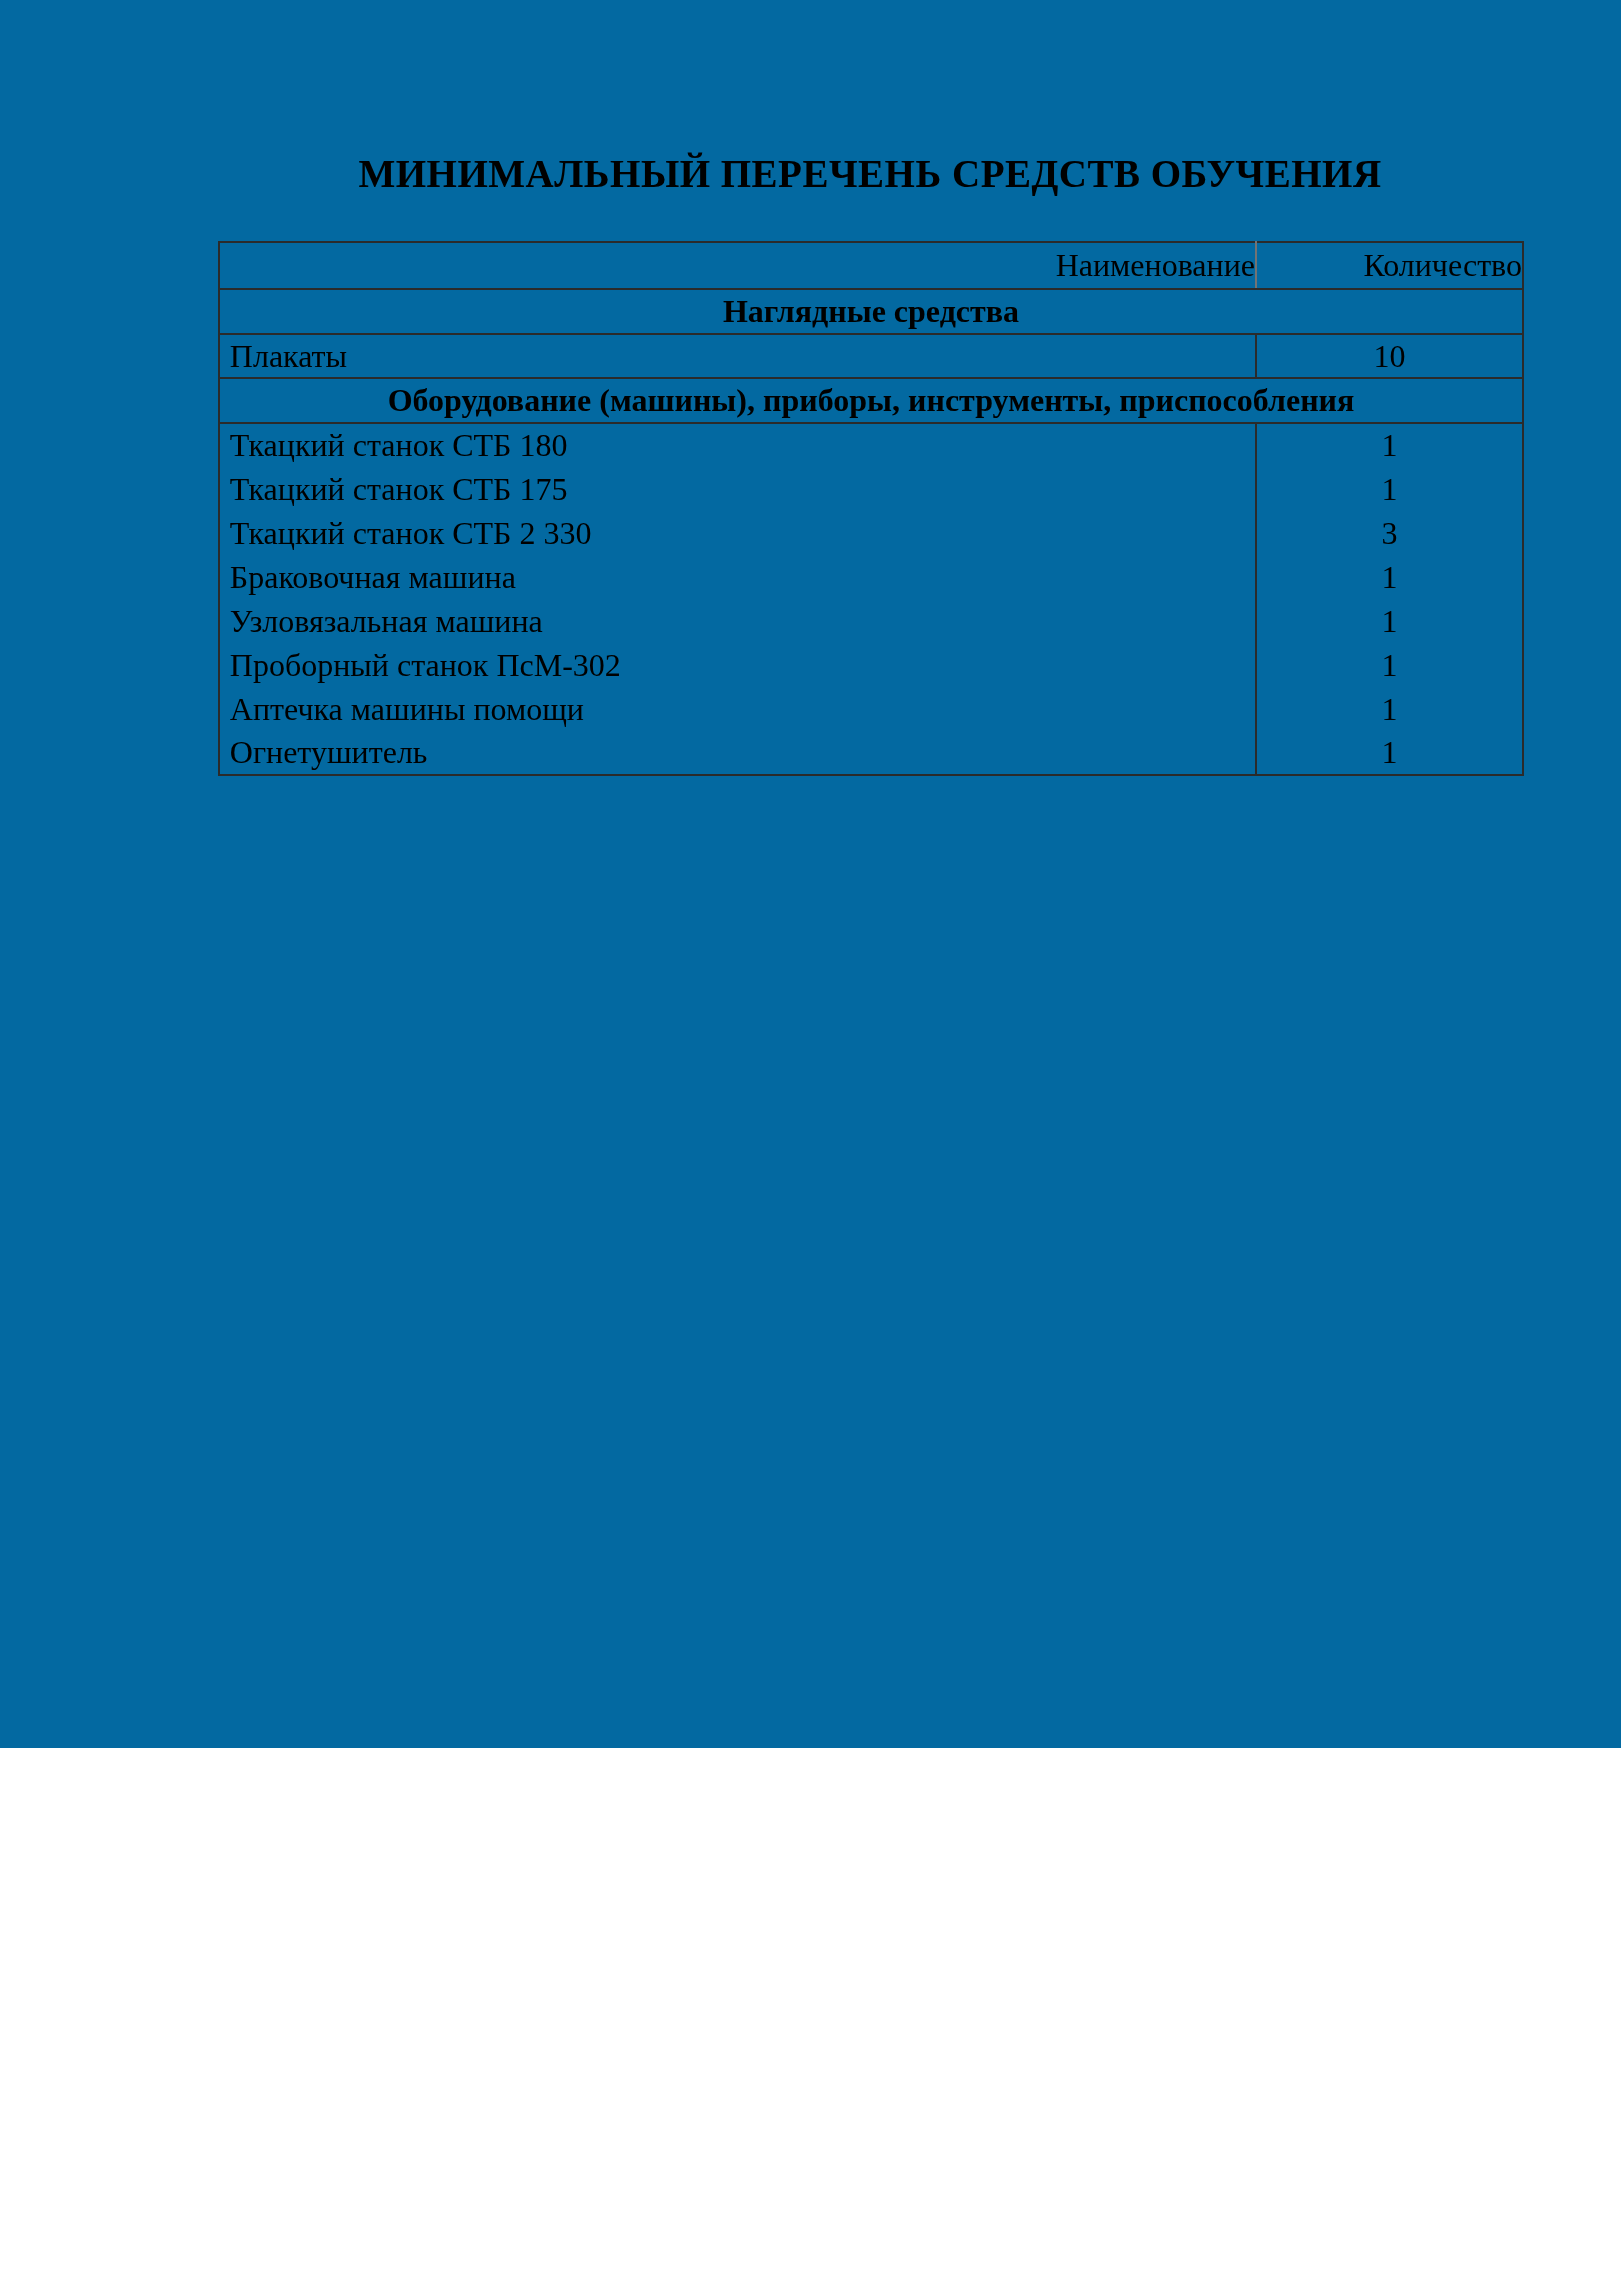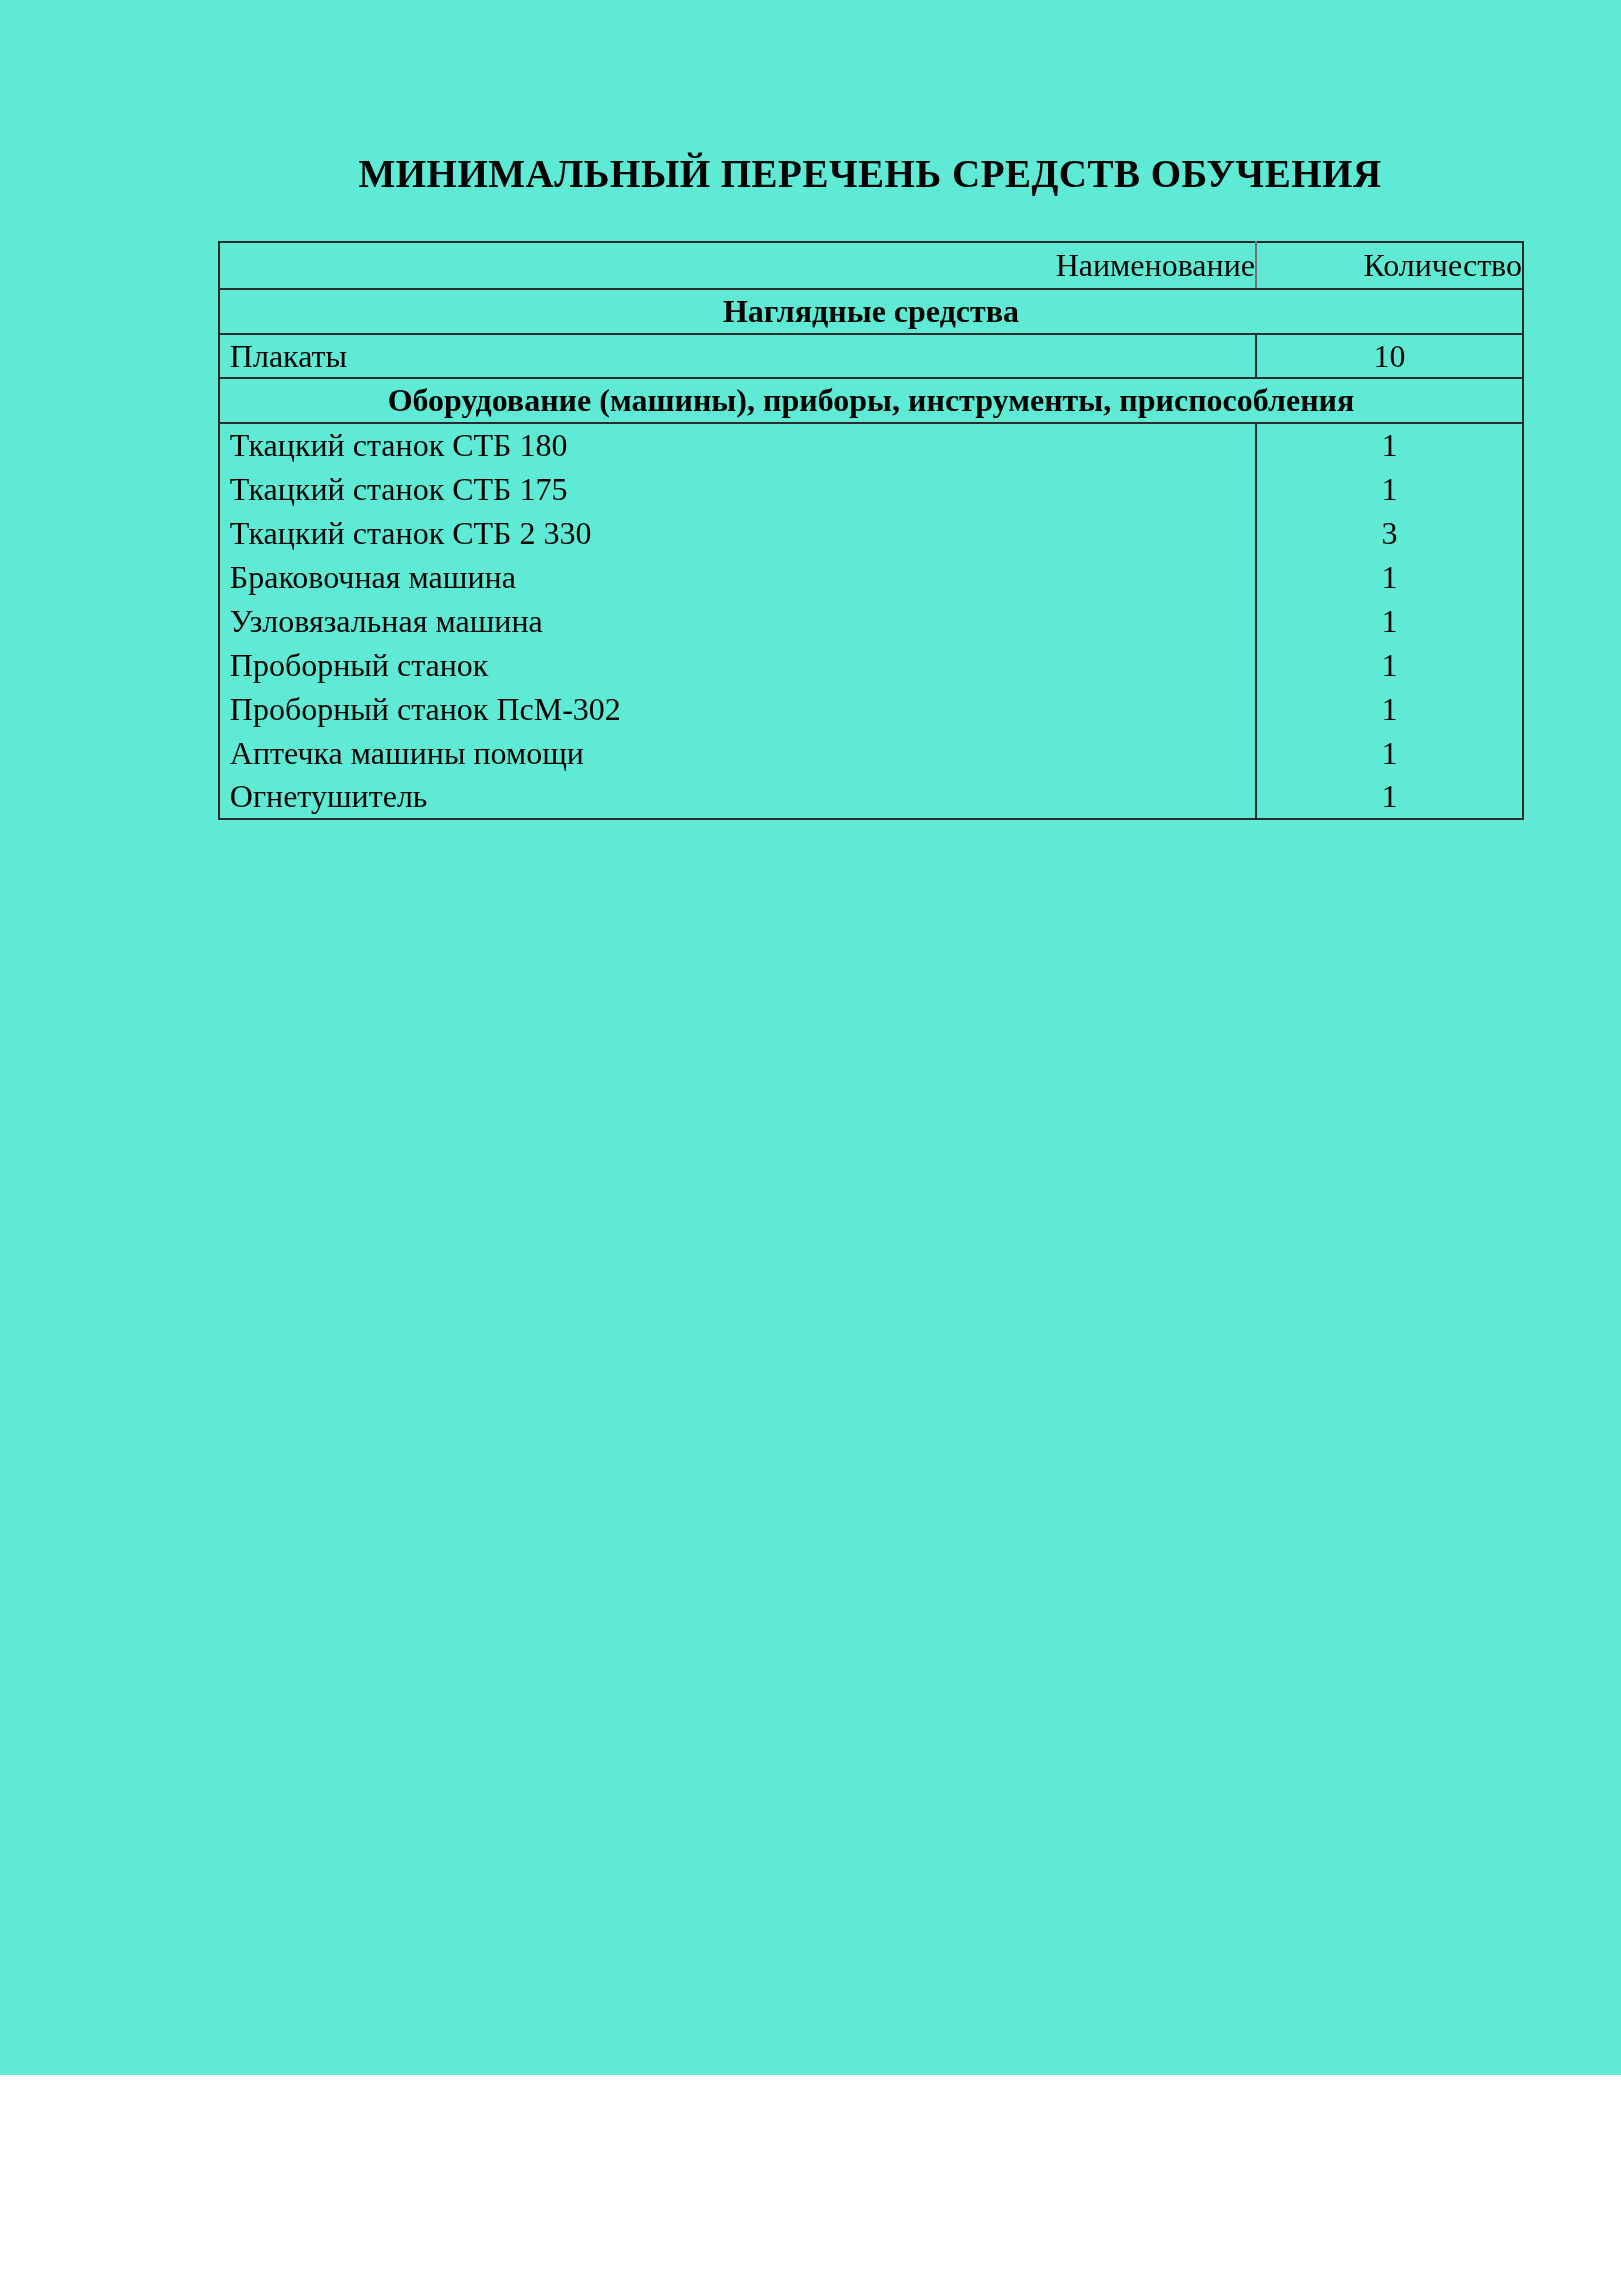--- a/index.html
+++ b/index.html
@@ -7,22 +7,22 @@
   body {
     width: 1621px;
     height: 2292px;
     position: relative;
     font-family: "Liberation Serif", "DejaVu Serif", serif;
     color: #000000;
   }
   .page {
     position: relative;
     width: 1621px;
-    height: 2075px;
-    background: #5eead4;
+    height: 1748px;
+    background: #0369a1;
     overflow: hidden;
   }
   .content {
     position: absolute;
     left: 218px;
     top: 0;
     width: 1304px;
   }
   .doc-title {
     margin-top: 149px;
@@ -129,24 +129,20 @@
       </tr>
       <tr class="item-row">
         <td class="name">Браковочная машина</td>
         <td class="qty">1</td>
       </tr>
       <tr class="item-row">
         <td class="name">Узловязальная машина</td>
         <td class="qty">1</td>
       </tr>
       <tr class="item-row">
-        <td class="name">Проборный станок</td>
-        <td class="qty">1</td>
-      </tr>
-      <tr class="item-row">
         <td class="name">Проборный станок ПсМ-302</td>
         <td class="qty">1</td>
       </tr>
 
 
       <tr class="item-row">
         <td class="name">Аптечка машины помощи</td>
         <td class="qty">1</td>
       </tr>
       <tr class="item-row">

